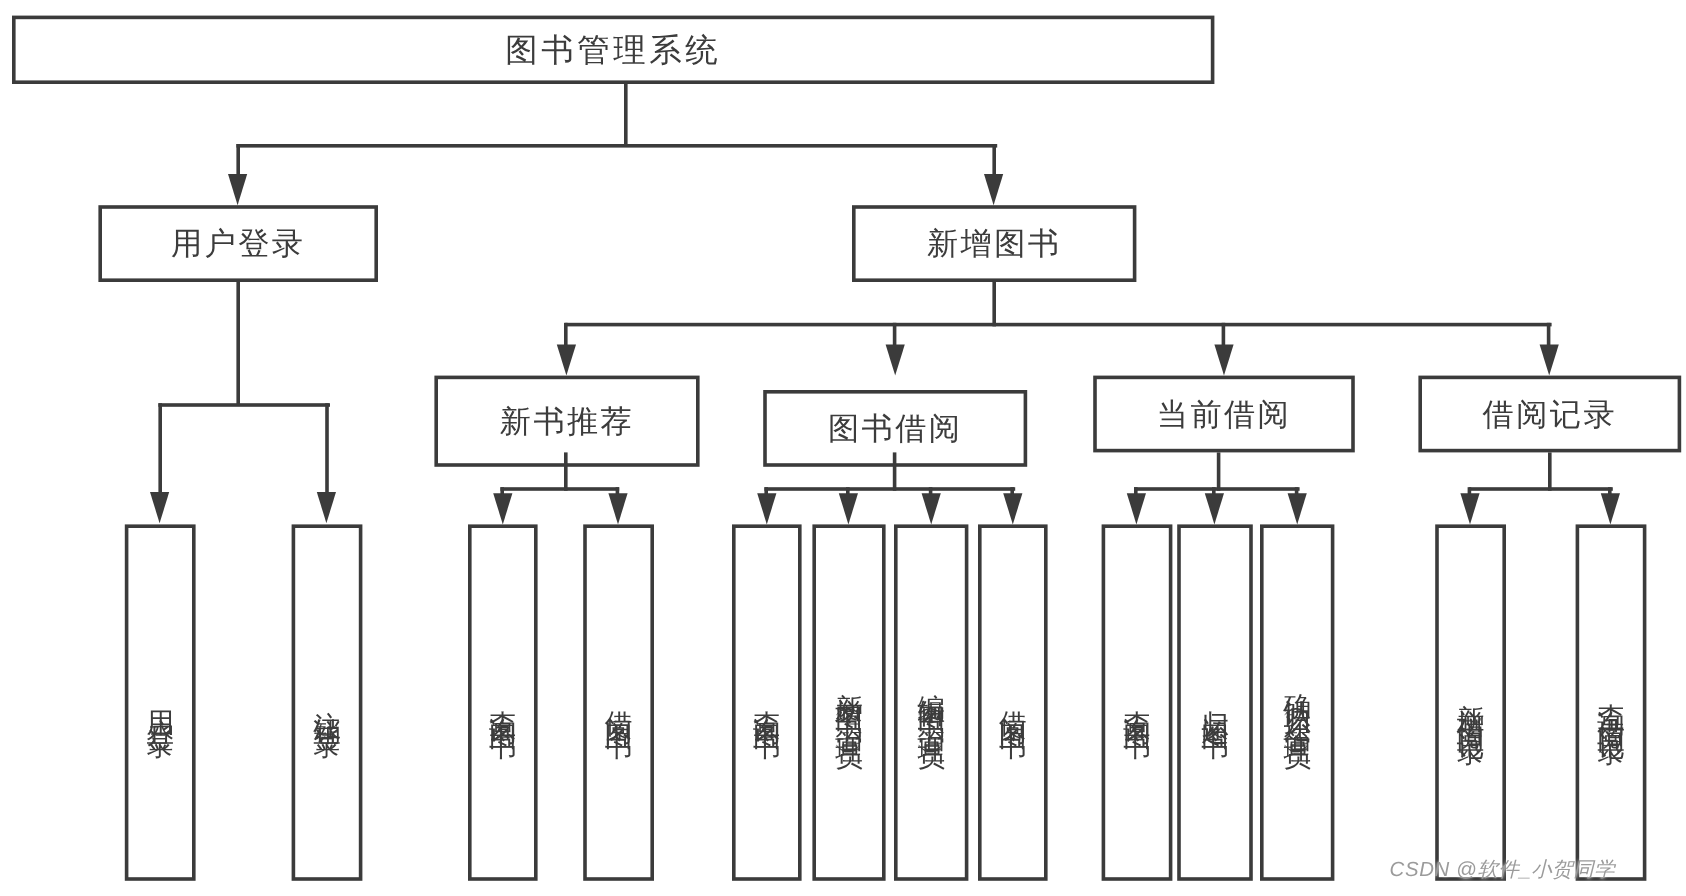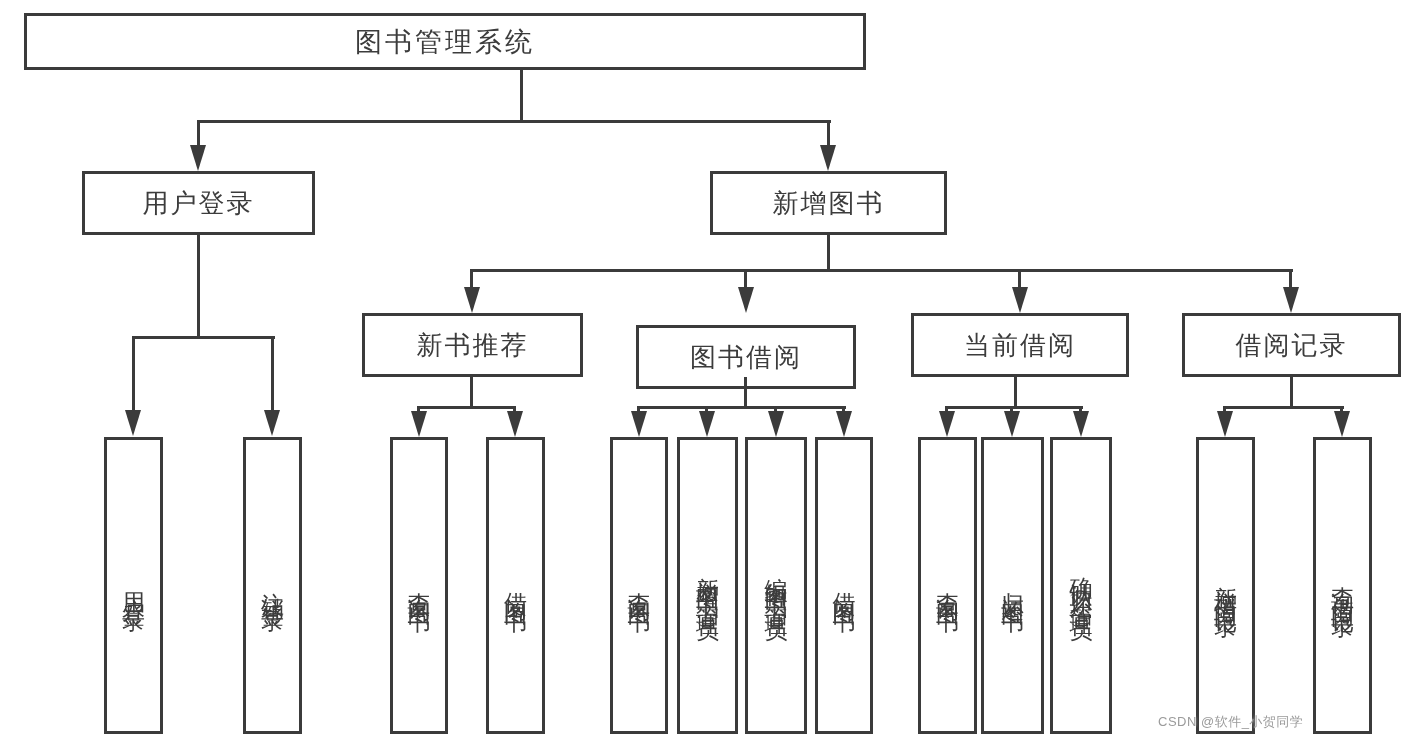--- a/index.html
+++ b/index.html
@@ -37,45 +37,46 @@
     position: absolute;
     width: 0; height: 0;
     border-left: 8px solid transparent;
     border-right: 8px solid transparent;
     border-top: 26px solid #3b3b3b;
   }
   .watermark {
     position: absolute;
     left: 1158px;
     top: 713px;
-    font-size: 13px;
+    font-size: 17px;
     color: #9b9b9b;
     letter-spacing: 0.5px;
     white-space: nowrap;
     z-index: 6;
     text-shadow: 0 0 3px #ffffff;
+    font-style: italic;
   }
 </style>
 </head>
 <body>
 
 <div class="canvas">
 
-  <div class="box" style="left:24px; top:13px; width:842px; height:57px;">
+  <div class="box" style="left:10px; top:13px; width:1002px; height:57px;">
     <span class="root-label">图书管理系统</span>
   </div>
 
   <div class="box" style="left:82px; top:171px; width:233px; height:64px;">
     <span class="hlabel">用户登录</span>
   </div>
   <div class="box" style="left:710px; top:171px; width:237px; height:64px;">
     <span class="hlabel">新增图书</span>
   </div>
 
-  <div class="box" style="left:362px; top:313px; width:221px; height:64px;">
+  <div class="box" style="left:362px; top:313px; width:221px; height:76px;">
     <span class="hlabel">新书推荐</span>
   </div>
   <div class="box" style="left:636px; top:313px; width:220px; height:64px;margin-top:12px;">
     <span class="hlabel">图书借阅</span>
   </div>
   <div class="box" style="left:911px; top:313px; width:218px; height:64px;">
     <span class="hlabel">当前借阅</span>
   </div>
   <div class="box" style="left:1182px; top:313px; width:219px; height:64px;">
     <span class="hlabel">借阅记录</span>

